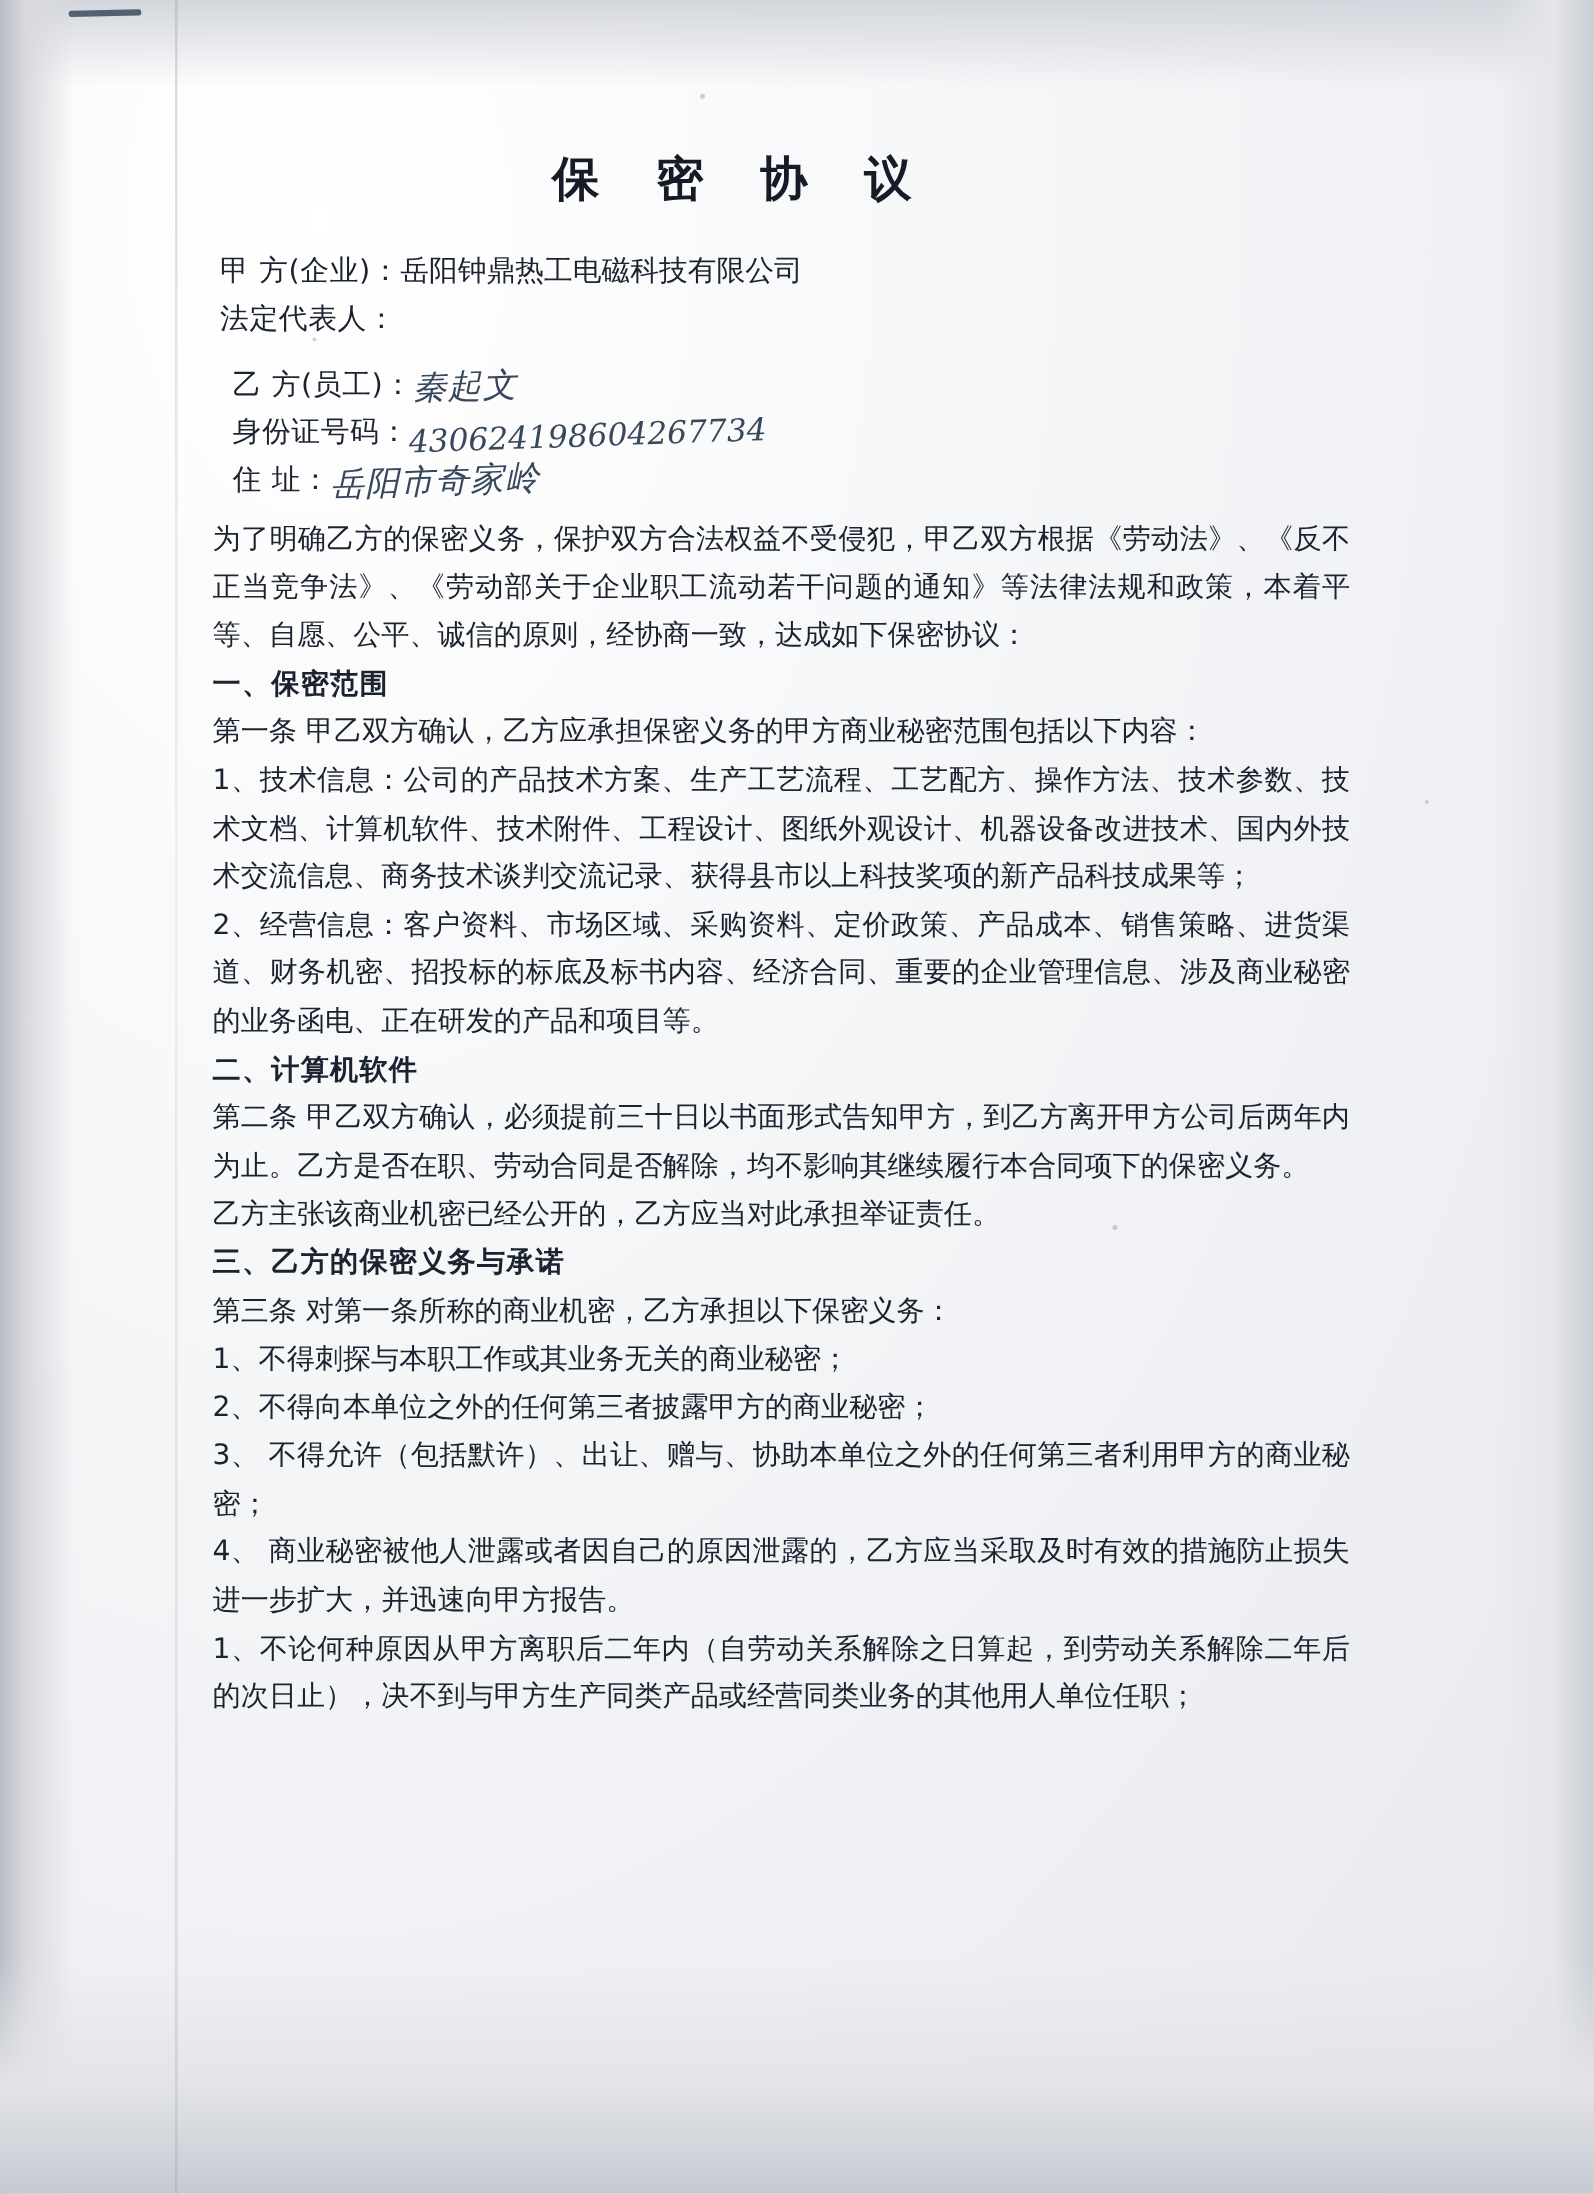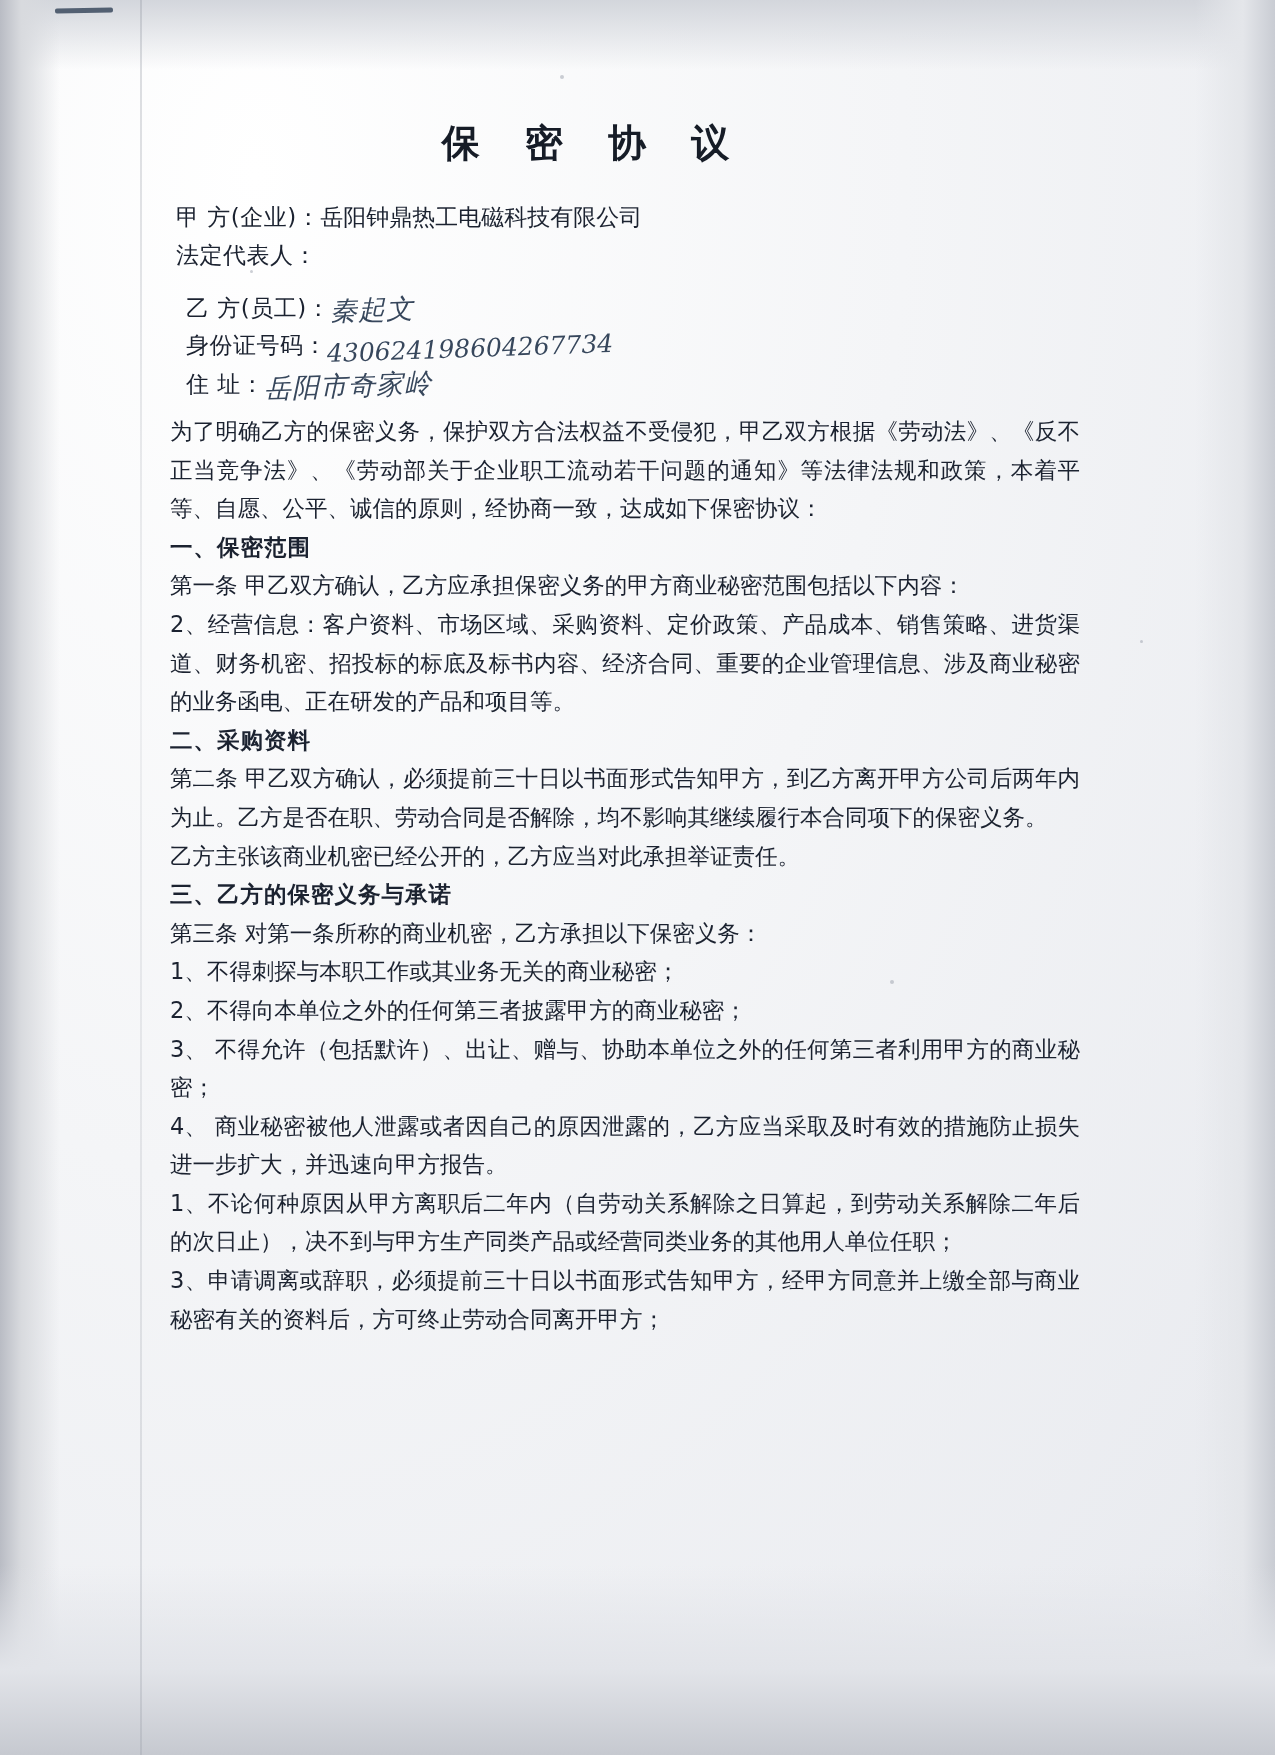--- a/index.html
+++ b/index.html
@@ -202,30 +202,30 @@
         <span class="party-label">住      址：</span><span class="hand">岳阳市奇家岭</span>
       </div>
     </div>
 
     <div class="body-text">
 
       <p>为了明确乙方的保密义务，保护双方合法权益不受侵犯，甲乙双方根据《劳动法》、《反不正当竞争法》、《劳动部关于企业职工流动若干问题的通知》等法律法规和政策，本着平等、自愿、公平、诚信的原则，经协商一致，达成如下保密协议：</p>
 
       <p class="sec-head">一、保密范围</p>
       <p>第一条  甲乙双方确认，乙方应承担保密义务的甲方商业秘密范围包括以下内容：</p>
+      <p>1、技术信息：公司的产品技术方案、生产工艺流程、工艺配方、操作方法、技术参数、技术文档、计算机软件、技术附件、工程设计、图纸外观设计、机器设备改进技术、国内外技术交流信息、商务技术谈判交流记录、获得县市以上科技奖项的新产品科技成果等；</p>
       <p>2、经营信息：客户资料、市场区域、采购资料、定价政策、产品成本、销售策略、进货渠道、财务机密、招投标的标底及标书内容、经济合同、重要的企业管理信息、涉及商业秘密的业务函电、正在研发的产品和项目等。</p>
 
-      <p class="sec-head">二、采购资料</p>
+      <p class="sec-head">二、计算机软件</p>
       <p>第二条  甲乙双方确认，必须提前三十日以书面形式告知甲方，到乙方离开甲方公司后两年内为止。乙方是否在职、劳动合同是否解除，均不影响其继续履行本合同项下的保密义务。</p>
       <p>乙方主张该商业机密已经公开的，乙方应当对此承担举证责任。</p>
 
       <p class="sec-head">三、乙方的保密义务与承诺</p>
       <p>第三条  对第一条所称的商业机密，乙方承担以下保密义务：</p>
       <p>1、不得刺探与本职工作或其业务无关的商业秘密；</p>
       <p>2、不得向本单位之外的任何第三者披露甲方的商业秘密；</p>
       <p>3、  不得允许（包括默许）、出让、赠与、协助本单位之外的任何第三者利用甲方的商业秘密；</p>
       <p>4、  商业秘密被他人泄露或者因自己的原因泄露的，乙方应当采取及时有效的措施防止损失进一步扩大，并迅速向甲方报告。</p>
       <p>1、不论何种原因从甲方离职后二年内（自劳动关系解除之日算起，到劳动关系解除二年后的次日止），决不到与甲方生产同类产品或经营同类业务的其他用人单位任职；</p>
-      <p>3、申请调离或辞职，必须提前三十日以书面形式告知甲方，经甲方同意并上缴全部与商业秘密有关的资料后，方可终止劳动合同离开甲方；</p>
 
     </div>
   </div>
 </div>
 
 </body></html>

